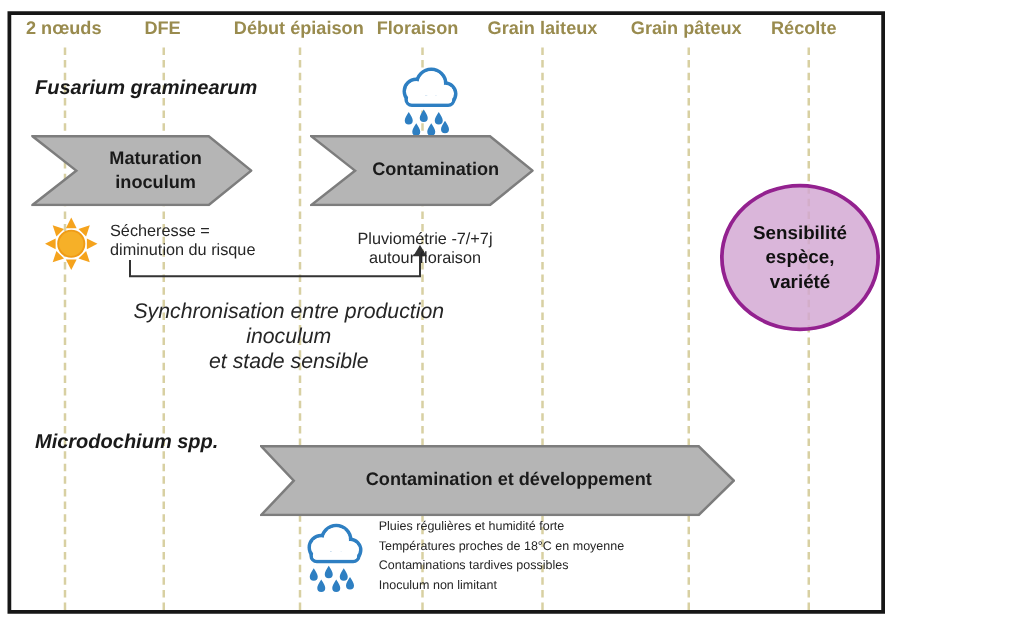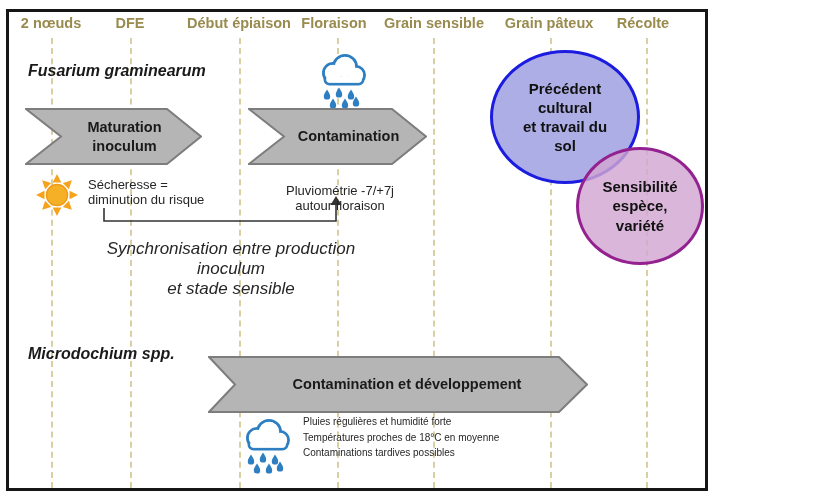--- a/index.html
+++ b/index.html
@@ -70,21 +70,21 @@
   <div class="gridline" style="left:239px"></div>
   <div class="gridline" style="left:337px"></div>
   <div class="gridline" style="left:433px"></div>
   <div class="gridline" style="left:550px"></div>
   <div class="gridline" style="left:646px"></div>
 
   <div class="stage-label" style="left:51px">2 nœuds</div>
   <div class="stage-label" style="left:130px">DFE</div>
   <div class="stage-label" style="left:239px">Début épiaison</div>
   <div class="stage-label" style="left:334px">Floraison</div>
-  <div class="stage-label" style="left:434px">Grain sensible</div>
+  <div class="stage-label" style="left:434px">Grain laiteux</div>
   <div class="stage-label" style="left:549px">Grain pâteux</div>
   <div class="stage-label" style="left:643px">Récolte</div>
 
   <div class="section-title" style="left:28px;top:62px">Fusarium graminearum</div>
 
   <div class="arrow-box" style="left:25px;top:108px;width:177px;height:57px">
     <svg width="177" height="57" viewBox="0 0 177 57">
       <polygon points="1,1 142,1 176,28.5 142,56 1,56 36,28.5" fill="#b5b5b5" stroke="#7d7d7d" stroke-width="2"></polygon>
     </svg>
     <div class="arrow-label">Maturation
@@ -142,26 +142,20 @@
   <div class="arrow-box" style="left:248px;top:108px;width:179px;height:57px">
     <svg width="179" height="57" viewBox="0 0 179 57">
       <polygon points="1,1 144,1 178,28.5 144,56 1,56 36,28.5" fill="#b5b5b5" stroke="#7d7d7d" stroke-width="2"></polygon>
     </svg>
     <div class="arrow-label">Contamination</div>
   </div>
 
   <div class="note center" style="left:240px;top:171px;width:200px">Pluviométrie -7/+7j
 autour floraison</div>
 
-  <div class="ellipse blue">
-    <span>Précédent
-cultural
-et travail du
-sol</span>
-  </div>
 
   <div class="ellipse purple">
     <span>Sensibilité
 espèce,
 variété</span>
   </div>
 
   <div class="section-title" style="left:28px;top:345px">Microdochium spp.</div>
 
   <div class="arrow-box" style="left:208px;top:356px;width:380px;height:57px">
@@ -191,15 +185,16 @@
       <path transform="translate(21,54)" d="M0,-5.5 C1.8,-2.5 3.2,-0.8 3.2,1.4 A3.2,3.2 0 1 1 -3.2,1.4 C-3.2,-0.8 -1.8,-2.5 0,-5.5 Z"></path>
       <path transform="translate(33,54)" d="M0,-5.5 C1.8,-2.5 3.2,-0.8 3.2,1.4 A3.2,3.2 0 1 1 -3.2,1.4 C-3.2,-0.8 -1.8,-2.5 0,-5.5 Z"></path>
       <path transform="translate(44,52)" d="M0,-5.5 C1.8,-2.5 3.2,-0.8 3.2,1.4 A3.2,3.2 0 1 1 -3.2,1.4 C-3.2,-0.8 -1.8,-2.5 0,-5.5 Z"></path>
     </g>
   </svg>
 
   <div class="details-block">
     <div>Pluies régulières et humidité forte</div>
     <div>Températures proches de 18°C en moyenne</div>
     <div>Contaminations tardives possibles</div>
+    <div>Inoculum non limitant</div>
   </div>
 
 </div>
 
 </body></html>

